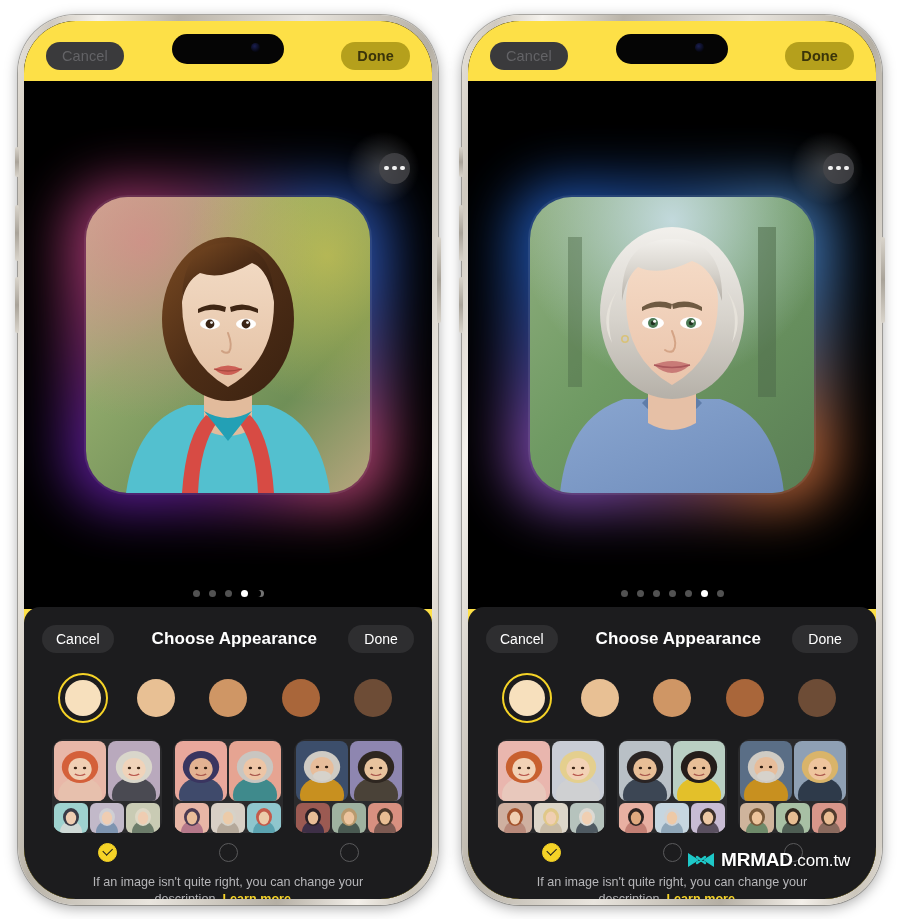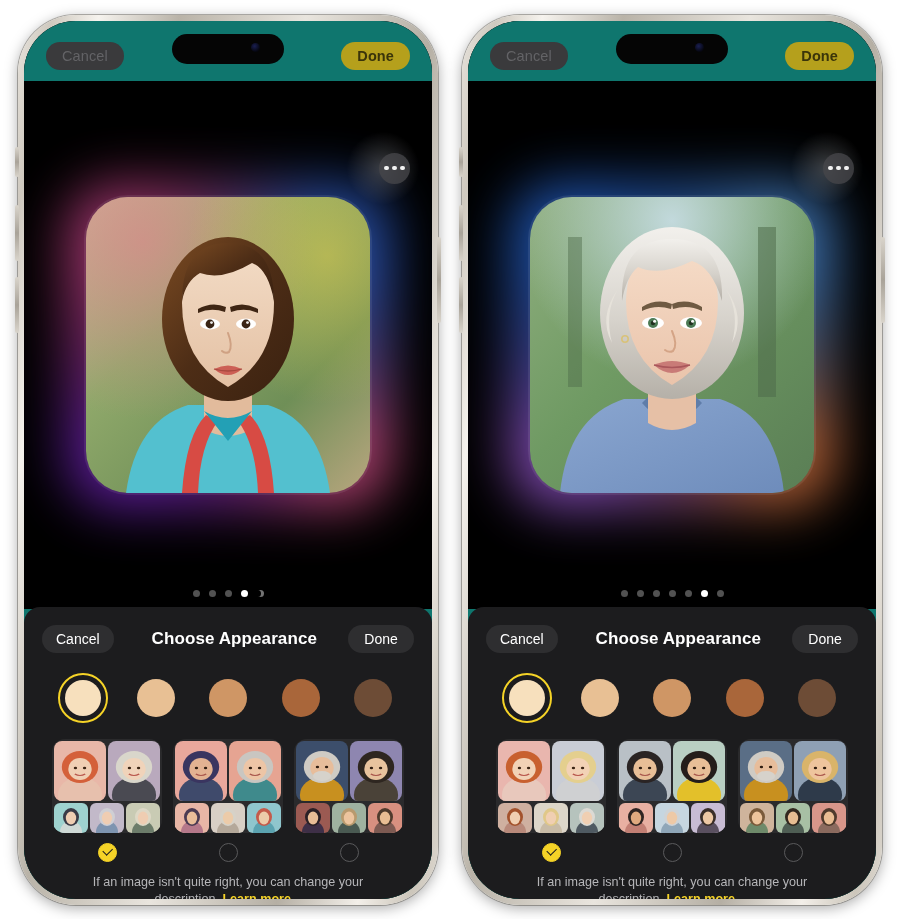--- a/index.html
+++ b/index.html
@@ -46,21 +46,21 @@
     z-index: 6;
   }
   .btn-silent { left: -3px; top: 132px;  height: 30px; }
   .btn-volup  { left: -3px; top: 190px;  height: 56px; }
   .btn-voldn  { left: -3px; top: 262px;  height: 56px; }
   .btn-power  { right: -3px; top: 222px; height: 86px; }
 
   
   .screen {
     position: absolute; inset: 0;
-    background: #0f766e;
+    background: #fde047;
     overflow: hidden;
   }
 
   
   .island {
     position: absolute;
     top: 13px; left: 50%; transform: translateX(-50%);
     width: 112px; height: 30px;
     border-radius: 18px;
     background: #050505;
@@ -935,14 +935,24 @@
 
           <div class="footnote">
             <span>If an image isn't quite right, you can change your description. </span><a>Learn more...</a>
           </div>
         </div>
 
       </div>
     </div>
   </div>
 
+  <div class="watermark">
+    <svg class="wm-logo" viewBox="0 0 30 20" aria-hidden="true">
+      <path d="M2 3 L13 10 L2 17 Z" fill="#1ec8c8"></path>
+      <path d="M28 3 L17 10 L28 17 Z" fill="#1ec8c8"></path>
+      <path d="M11 7 L19 13 M19 7 L11 13" stroke="#1ec8c8" stroke-width="2.4" stroke-linecap="round"></path>
+    </svg>
+    <div class="wm-text">
+      <span>MRMAD</span><span class="sfx">.com.tw</span>
+    </div>
+  </div>
 
 </div>
 
 </body></html>

